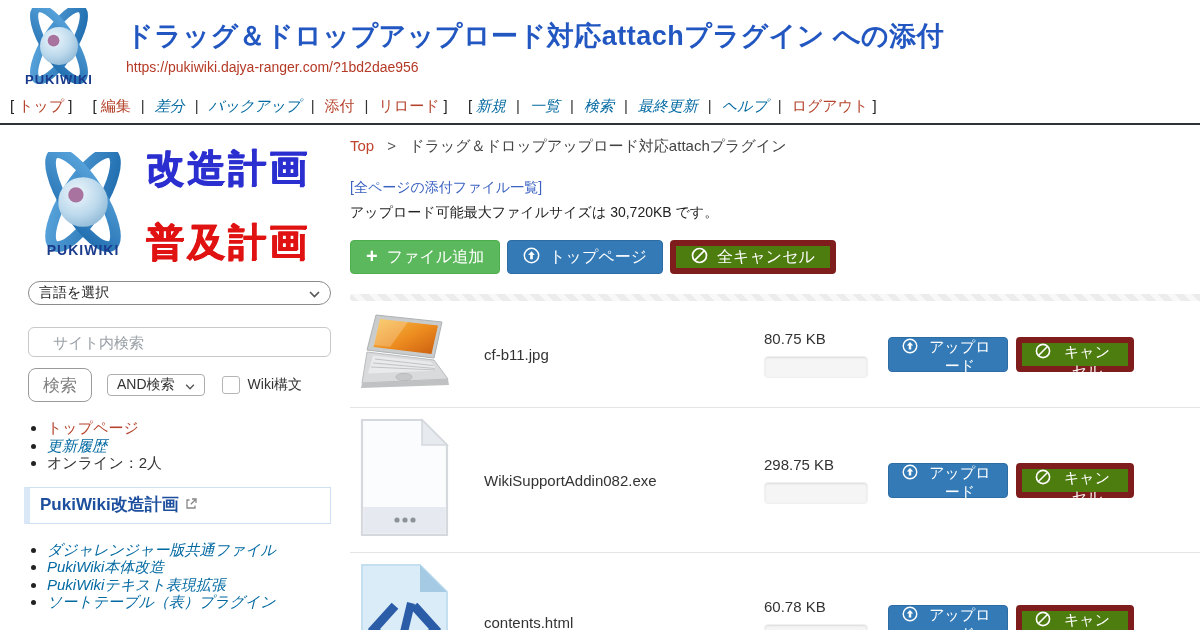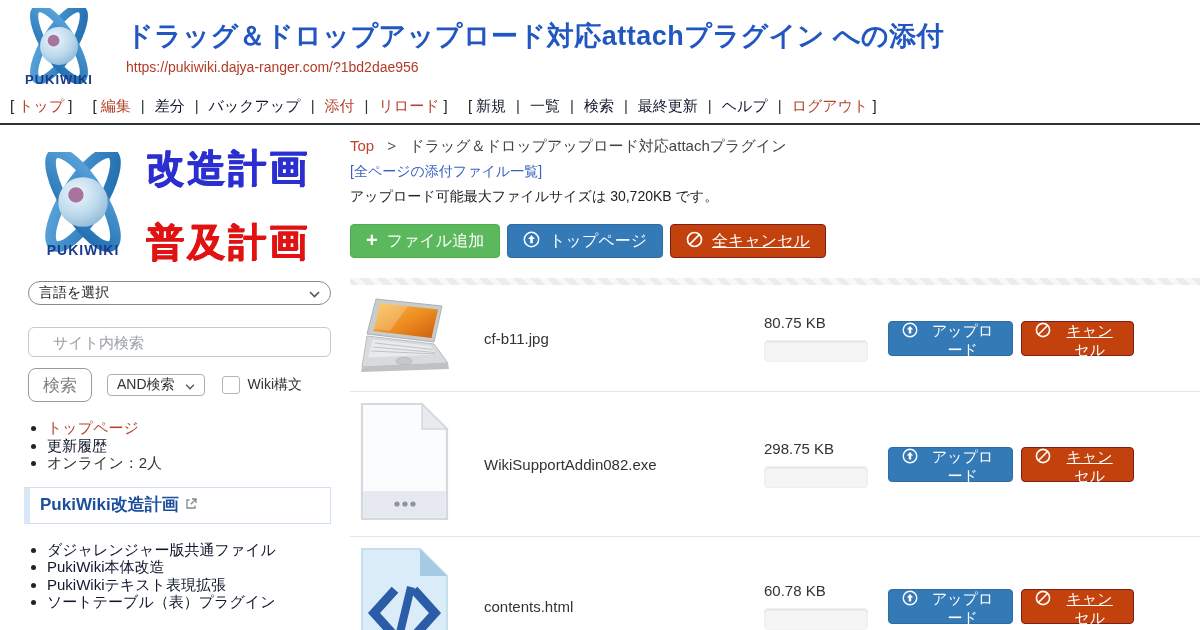--- a/index.html
+++ b/index.html
@@ -18,21 +18,21 @@
   .head-text { margin-left:126px; padding-top:22px; }
   .page-title { margin:0; font-size:27px; font-weight:bold; color:#2257c2; letter-spacing:.5px; line-height:1.1; }
   .page-url { display:inline-block; margin-top:7px; font-size:14px; color:#b53a26; }
 
   
   nav { padding:3px 0 7px 10px; border-bottom:2px solid #303336; font-size:15px; color:#222; }
   nav .grp { margin-right:16px; }
   nav .sep { margin:0 6px; color:#333; }
   nav .brk { color:#222; }
   .lr { color:#b5432c; }
-  .lb { color:#0f172a; }
+  .lb { color:#0369a1;font-style:italic; }
   nav a { margin:0 4px; }
 
   
   .content { display:flex; align-items:flex-start; }
   aside { flex:0 0 345px; width:345px; padding:14px 14px 0 28px; }
   main  { flex:1; padding:12px 0 0 5px; }
 
   
   .side-logo { display:flex; align-items:center; margin:2px 0 12px -6px; height:128px; }
   .side-atom { width:122px; text-align:center; }
@@ -68,29 +68,29 @@
   ul.side-list li { margin:0; }
   .plain { color:#333; }
 
   .section-box { margin:15px 0 0 -4px; border:1px solid #cfe0f2; border-left:6px solid #d9e7f6; background:#fff;
     padding:5px 10px 7px; font-size:17px; font-weight:bold; color:#1d4f9e; display:flex; align-items:center; gap:6px; }
 
   
   .breadcrumb { font-size:15px; color:#444; }
   .bc-home { color:#c0432e; }
   .bc-sep { margin:0 9px; color:#555; }
-  .attach-link { display:inline-block; margin-top:7px; font-size:14px; color:#3b62c1; }
+  .attach-link { display:inline-block; margin-top:23px; font-size:14px; color:#3b62c1; }
   .max-size { margin-top:7px; font-size:14px; color:#222; }
 
   .toolbar { margin-top:18px; display:flex; gap:7px; }
   .btn { border-radius:4px; color:#fff; font-size:16px; height:34px; display:inline-flex; align-items:center;
     gap:9px; padding:0 15px; font-family:inherit; cursor:pointer; }
   .btn-green  { background:#5cb85c; border:1px solid #4cae4c; }
   .btn-blue   { background:#337ab7; border:1px solid #2e6da4; }
-  .btn-orange { background:#c2410c; border:1px solid #7f1d1d;text-decoration:underline; }
+  .btn-orange { background:#4d7c0f; border:6px solid #7f1d1d; }
   .plus-ic { font-size:20px; font-weight:900; line-height:1; margin-top:-2px; }
 
   .stripes { margin-top:20px; height:7px; width:852px; border-radius:3px;
     background:repeating-linear-gradient(45deg,#ececec 0 6px,#f8f8f8 6px 12px); }
 
   .file-row { display:flex; align-items:center; border-bottom:1px solid #e5e5e5; padding:10px 0; }
   .file-row:last-child { border-bottom:none; }
   .cell-icon { width:116px; padding-left:10px; display:flex; align-items:center; }
   .cell-name { flex:1; padding-left:18px; font-size:15px; color:#333; }
   .cell-size { width:104px; }

